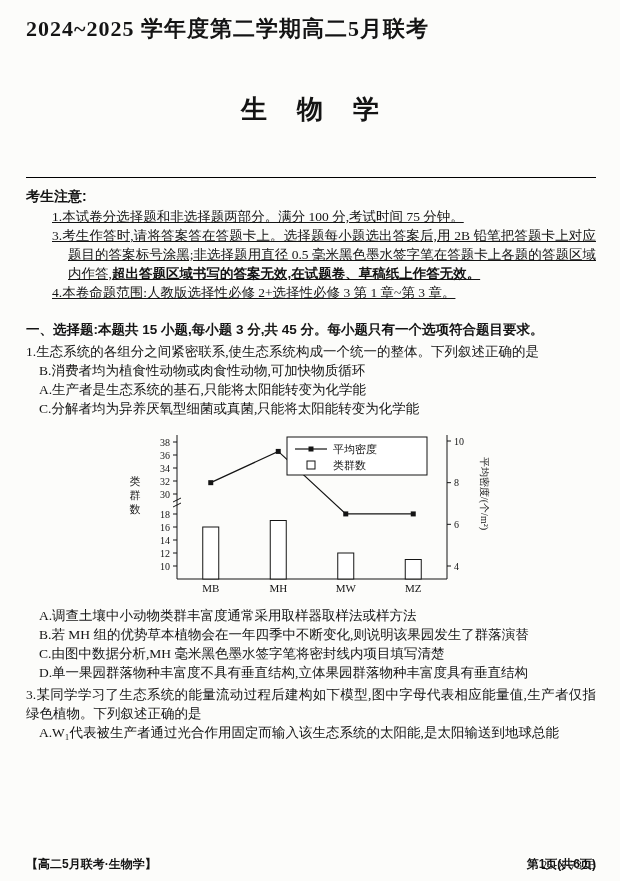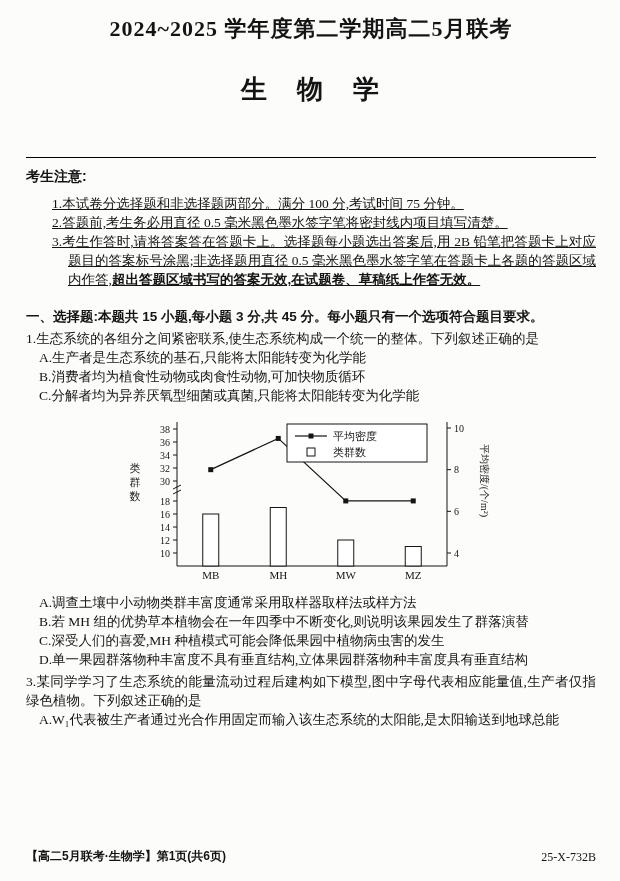--- a/index.html
+++ b/index.html
@@ -3,63 +3,63 @@
 <meta charset="utf-8">
 <style>
   html, body { margin: 0; padding: 0; }
   body {
     width: 620px; height: 881px; overflow: hidden;
     background: #fcfcfa; color: #141414;
     font-family: "Liberation Serif", "DejaVu Serif", serif;
   }
   .page { position: relative; width: 100%; height: 100%; padding: 12px 24px 0 26px; box-sizing: border-box; }
   .hei { font-family: "Liberation Sans", "DejaVu Sans", sans-serif; font-weight: 700; }
-  .exam-title { font-size: 22px; font-weight: 700; text-align: center; margin: 2px 0 0; letter-spacing: 1px; }
-  .subject-title { font-size: 26px; font-weight: 700; text-align: center; margin-top: 28px; letter-spacing: 2px; }
+  .exam-title { font-size: 22px; font-weight: 700; margin: 2px 0 0; letter-spacing: 1px; }
+  .subject-title { font-size: 26px; font-weight: 700; text-align: center; margin-top: 48px; letter-spacing: 2px; }
   .divider { border: 0; border-top: 1.6px solid #000; margin: 50px 0 9px; }
   .notice { font-size: 13.5px; line-height: 19px; }
-  .notice-heading { font-size: 14px; margin-bottom: 8px; }
+  .notice-heading { font-size: 14px; margin-bottom: 1px; }
   .notice-items { padding-left: 26px; }
   .notice-item { padding-left: 16px; text-indent: -16px; text-align: justify; text-decoration: underline; }
   .section-heading { font-size: 13.5px; line-height: 19px; margin-top: 18px; }
   .question { font-size: 13.5px; line-height: 19px; margin-top: 3px; }
   .stem { text-align: justify; }
   .option { padding-left: 13px; text-align: justify; }
   .chart-wrap { width: 392px; margin: 2px auto; }
   svg text { font-family: "Liberation Serif", "DejaVu Serif", serif; }
-  .footer { position: absolute; left: 26px; right: 24px; bottom: 16px; font-size: 12px;
-            display: flex; justify-content: flex-start; align-items: baseline; }
+  .footer { position: absolute; left: 26px; right: 24px; bottom: 8px; font-size: 12px;
+            display: flex; justify-content: space-between; align-items: baseline; }
   .footer-page { }
   .footer-right { position: absolute; right: 0; bottom: 0; font-family: "Liberation Serif", serif; font-weight: 400; }
 </style>
 </head>
 <body>
 
 <div class="page">
 
   <h1 class="exam-title">2024~2025 学年度第二学期高二5月联考</h1>
   <div class="subject-title">生　物　学</div>
 
   <hr class="divider">
 
   <div class="notice">
     <div class="notice-heading hei">考生注意:</div>
     <div class="notice-items">
       <div class="notice-item">1.本试卷分选择题和非选择题两部分。满分 100 分,考试时间 75 分钟。</div>
-      <div class="notice-item">2.答题前,考生务必用直径 0.5 毫米黑色墨水签字笔将密封线内项目填写清楚。</div>
       <div class="notice-item"><span>3.考生作答时,请将答案答在答题卡上。选择题每小题选出答案后,用 2B 铅笔把答题卡上对应题目的答案标号涂黑;非选择题用直径 0.5 毫米黑色墨水签字笔在答题卡上各题的答题区域内作答,</span><span class="hei">超出答题区域书写的答案无效,在试题卷、草稿纸上作答无效。</span></div>
+      <div class="notice-item">4.本卷命题范围:人教版选择性必修 2+选择性必修 3 第 1 章~第 3 章。</div>
     </div>
   </div>
 
   <div class="section-heading hei">一、选择题:本题共 15 小题,每小题 3 分,共 45 分。每小题只有一个选项符合题目要求。</div>
 
   <div class="question">
     <div class="stem">1.生态系统的各组分之间紧密联系,使生态系统构成一个统一的整体。下列叙述正确的是</div>
+    <div class="option">B.消费者均为植食性动物或肉食性动物,可加快物质循环</div>
     <div class="option">A.生产者是生态系统的基石,只能将太阳能转变为化学能</div>
-    <div class="option">B.消费者均为植食性动物或肉食性动物,可加快物质循环</div>
     <div class="option">C.分解者均为异养厌氧型细菌或真菌,只能将太阳能转变为化学能</div>
   </div>
 
   <div class="question">
     <div class="chart-wrap">
       <svg id="chart-svg" width="392" height="178">
           <g stroke="#141414" stroke-width="1">
             <line x1="62" y1="14" x2="62" y2="158"></line>
             <line x1="62" y1="158" x2="332" y2="158"></line>
             <line x1="332" y1="14" x2="332" y2="158"></line>
@@ -126,21 +126,21 @@
             <line x1="180" y1="28" x2="212" y2="28" stroke="#141414" stroke-width="1.2"></line>
             <rect x="193.5" y="25.5" width="5" height="5" fill="#141414"></rect>
             <text x="218" y="32" text-anchor="start" font-size="11" fill="#141414">平均密度</text>
             <rect x="192" y="40" width="8" height="8" fill="#ffffff" stroke="#141414"></rect>
             <text x="218" y="48" text-anchor="start" font-size="11" fill="#141414">类群数</text>
           </g>
         </svg>
     </div>
     <div class="option">A.调查土壤中小动物类群丰富度通常采用取样器取样法或样方法</div>
     <div class="option">B.若 MH 组的优势草本植物会在一年四季中不断变化,则说明该果园发生了群落演替</div>
-    <div class="option">C.深受人们的喜爱,MH 种植模式可能会降低果园中植物病虫害的发生</div>
+    <div class="option">C.由图中数据分析,MH 毫米黑色墨水签字笔将密封线内项目填写清楚</div>
     <div class="option">D.单一果园群落物种丰富度不具有垂直结构,立体果园群落物种丰富度具有垂直结构</div>
   </div>
 
   <div class="question">
     <div class="stem">3.某同学学习了生态系统的能量流动过程后建构如下模型,图中字母代表相应能量值,生产者仅指绿色植物。下列叙述正确的是</div>
     <div class="option">A.W₁代表被生产者通过光合作用固定而输入该生态系统的太阳能,是太阳输送到地球总能</div>
   </div>
 
   <div class="footer">
     <span class="footer-left hei">【高二5月联考·生物学】</span>

